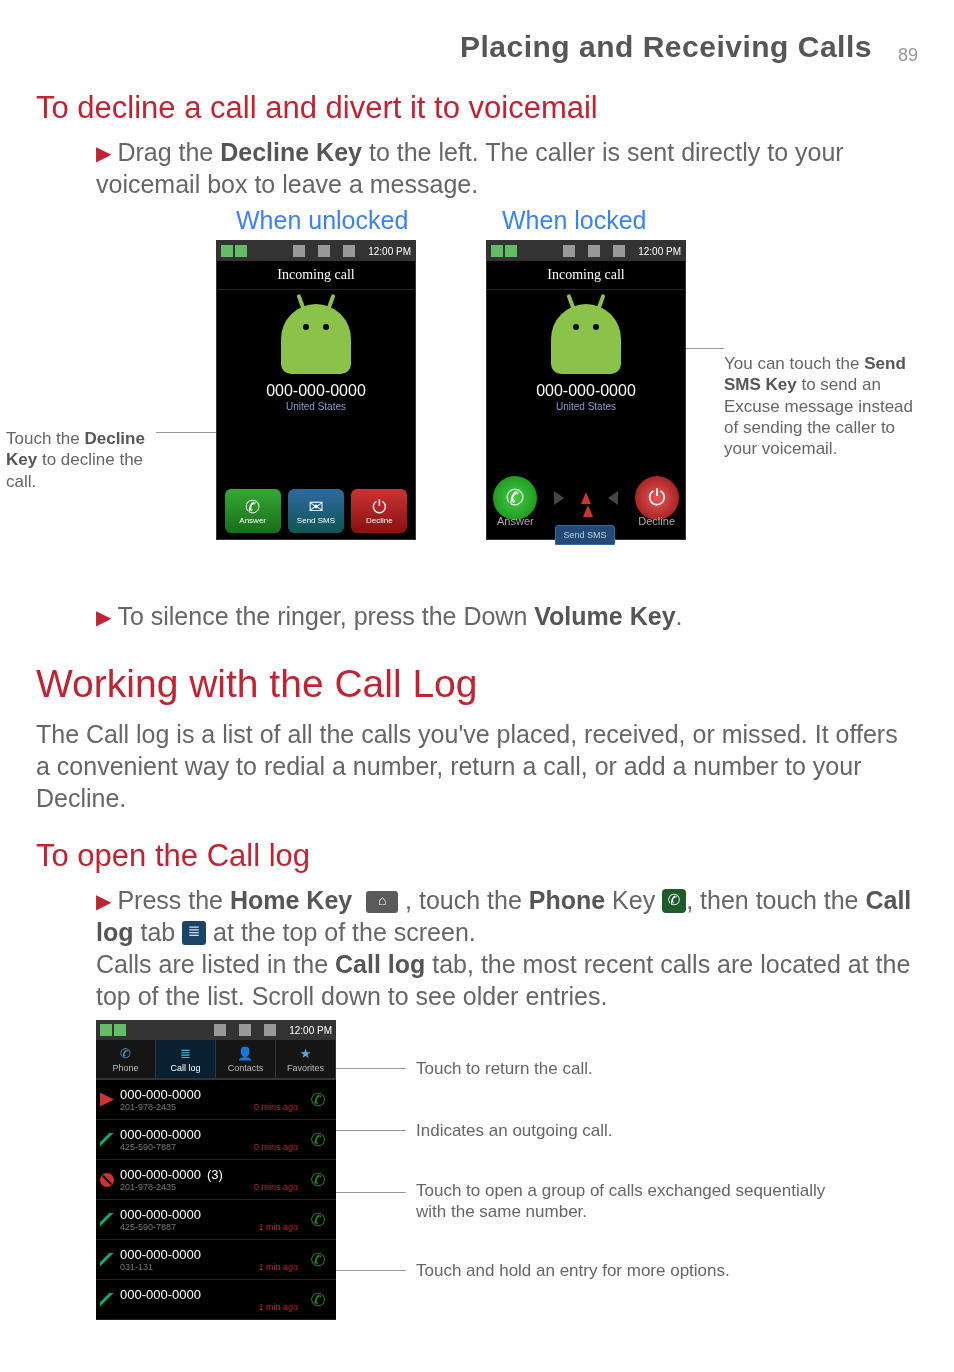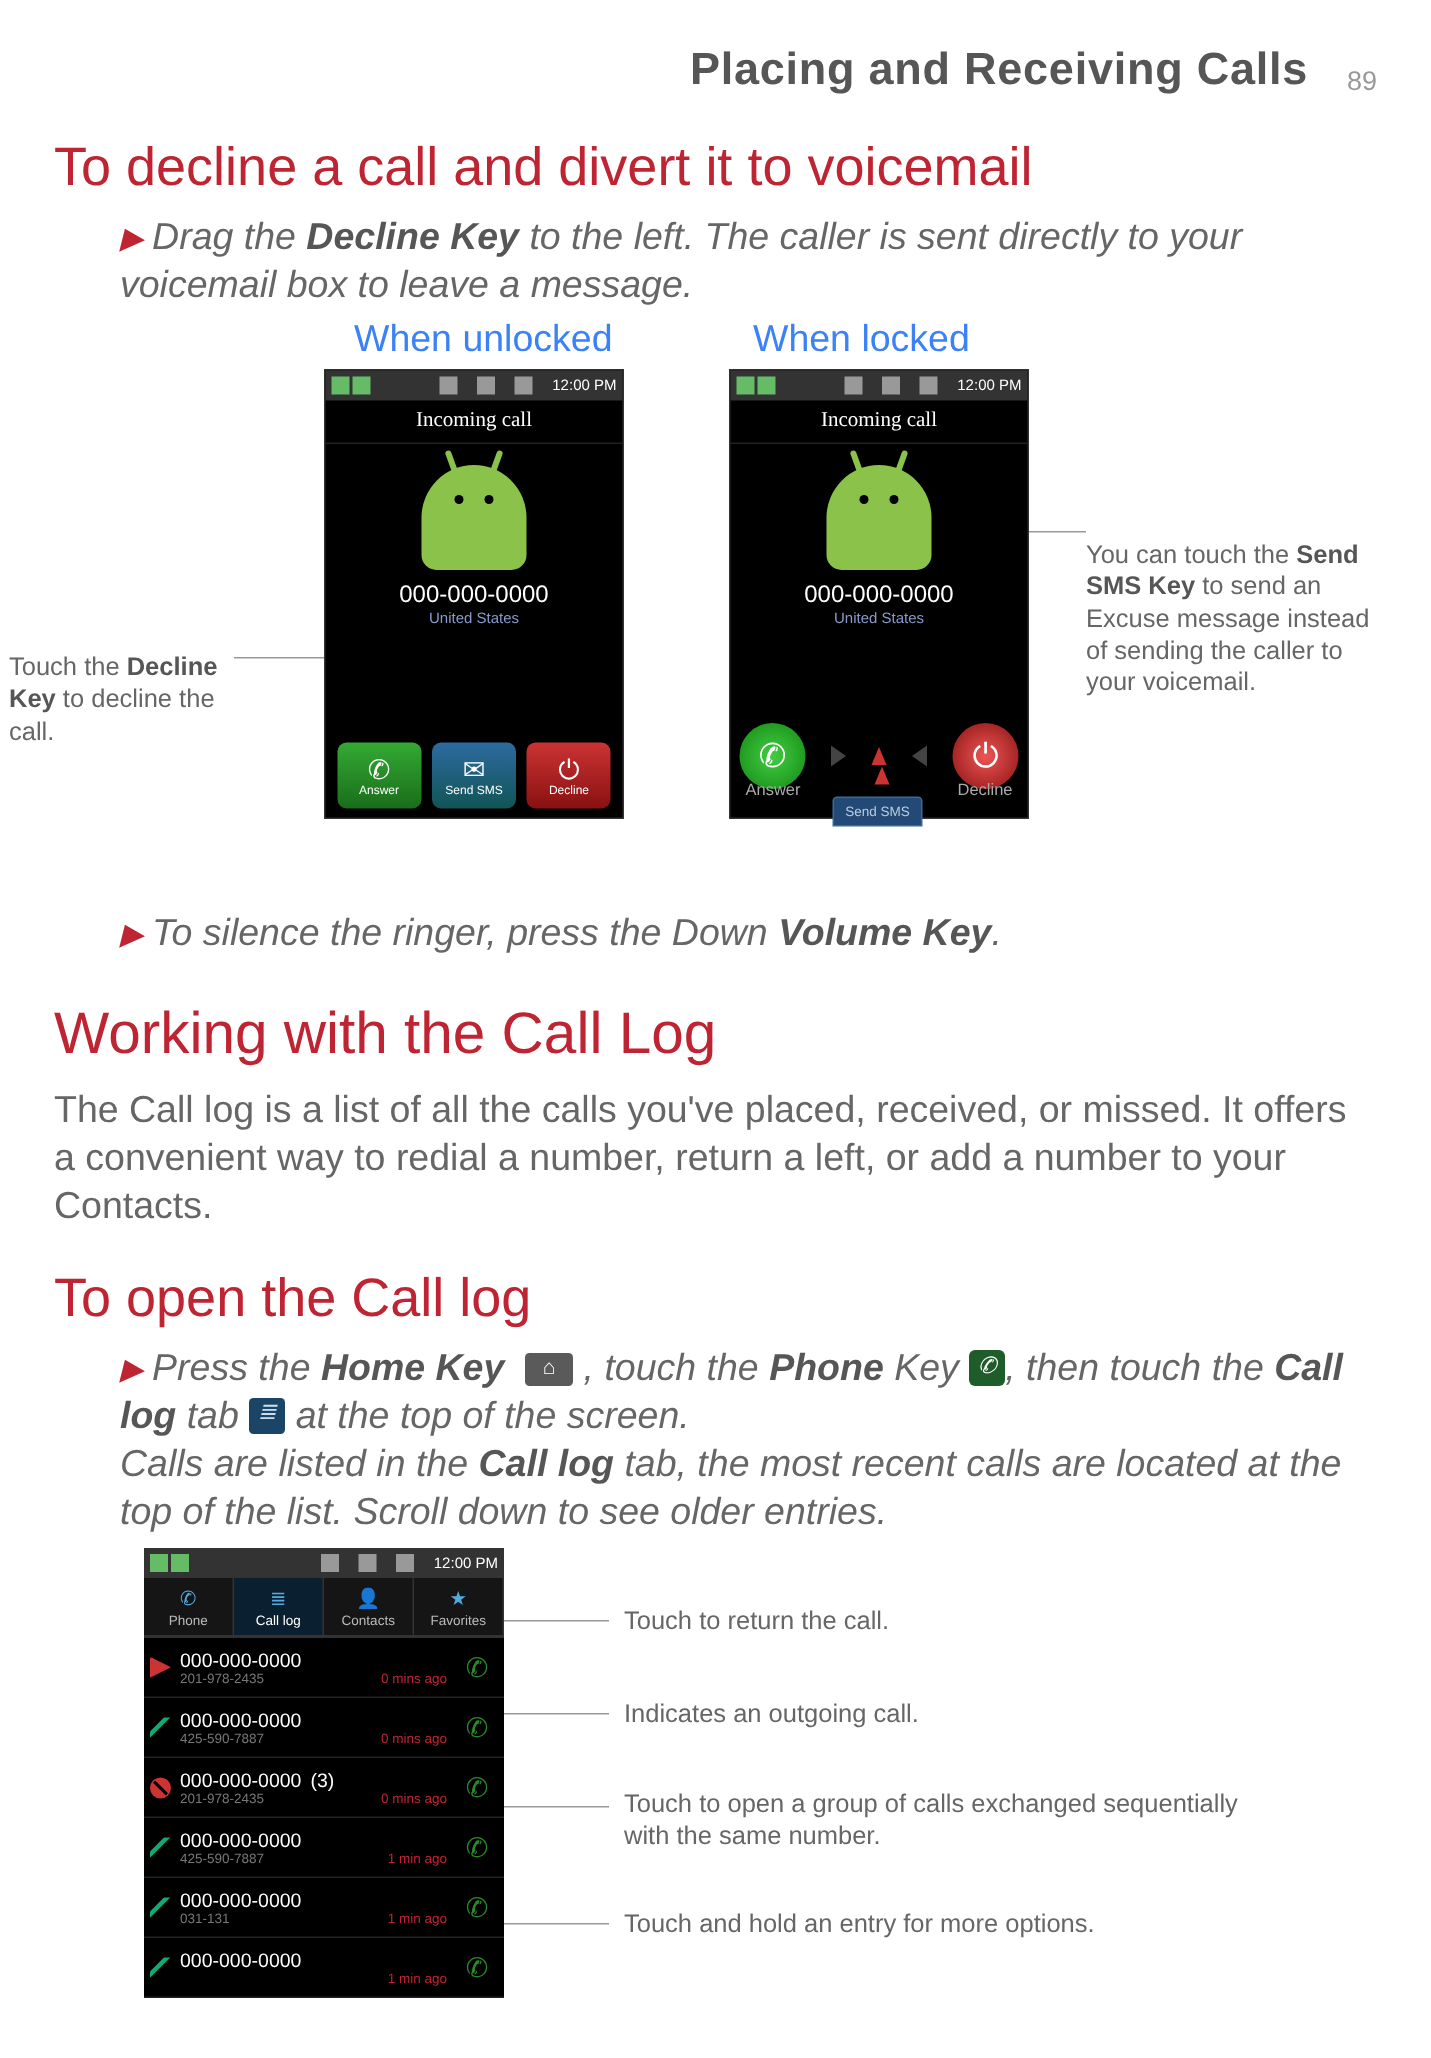--- a/index.html
+++ b/index.html
@@ -26,39 +26,38 @@
     letter-spacing: 0.5px;
   }
   .page-number {
     font-size: 18px;
     color: #999;
     position: relative;
     top: 4px;
   }
   .section-h2 {
     color: #bf2433;
-    font-size: 36px;
+    font-size: 31px;
     font-weight: 500;
     margin: 4px 0 10px 0;
   }
   .main-h1 {
     color: #bf2433;
     font-size: 39px;
     font-weight: 500;
     margin: 30px 0 12px 0;
   }
   .body-p {
     font-size: 25px;
     line-height: 1.28;
     color: #666;
     margin-bottom: 6px;
   }
   .indent-block {
-    margin-left: 44px;
-    font-style: italic;
+    margin-left: 60px;
   }
   .tri-bullet {
     color: #bf2433;
     font-size: 20px;
     margin-right: 6px;
     display: inline-block;
     vertical-align: 1px;
   }
   .kb { color: #565656; font-weight: 600; }
 
@@ -297,21 +296,21 @@
     <span>You can touch the </span><span class="kb">Send SMS Key</span><span> to send an Excuse message instead of sending the caller to your voicemail.</span>
   </div>
   <div class="lead-h" style="left:650px; top:142px; width:38px;"></div>
 </div>
 
 <div class="body-p indent-block">
   <span class="tri-bullet">▶</span><span>To silence the ringer, press the Down </span><span class="kb">Volume Key</span><span>.</span>
 </div>
 
 <div class="main-h1">Working with the Call Log</div>
-<div class="body-p">The Call log is a list of all the calls you've placed, received, or missed. It offers a convenient way to redial a number, return a left, or add a number to your Contacts.</div>
+<div class="body-p">The Call log is a list of all the calls you've placed, received, or missed. It offers a convenient way to redial a number, return a call, or add a number to your Decline.</div>
 
 <div class="section-h2" style="margin-top:24px;">To open the Call log</div>
 <div class="body-p indent-block">
   <span class="tri-bullet">▶</span><span>Press the </span><span class="kb">Home Key</span>&nbsp;&nbsp;<span class="inline-img home-key"></span><span> , touch the </span><span class="kb">Phone</span><span> Key </span><span class="inline-img phone-key"></span><span>, then touch the </span><span class="kb">Call log</span><span> tab </span><span class="inline-img calllog-tab"></span><span> at the top of the screen.</span>
   <br>
   <span>Calls are listed in the </span><span class="kb">Call log</span><span> tab, the most recent calls are located at the top of the list. Scroll down to see older entries.</span>
 </div>
 
 <div class="log-zone">
   <div class="log-mock">

